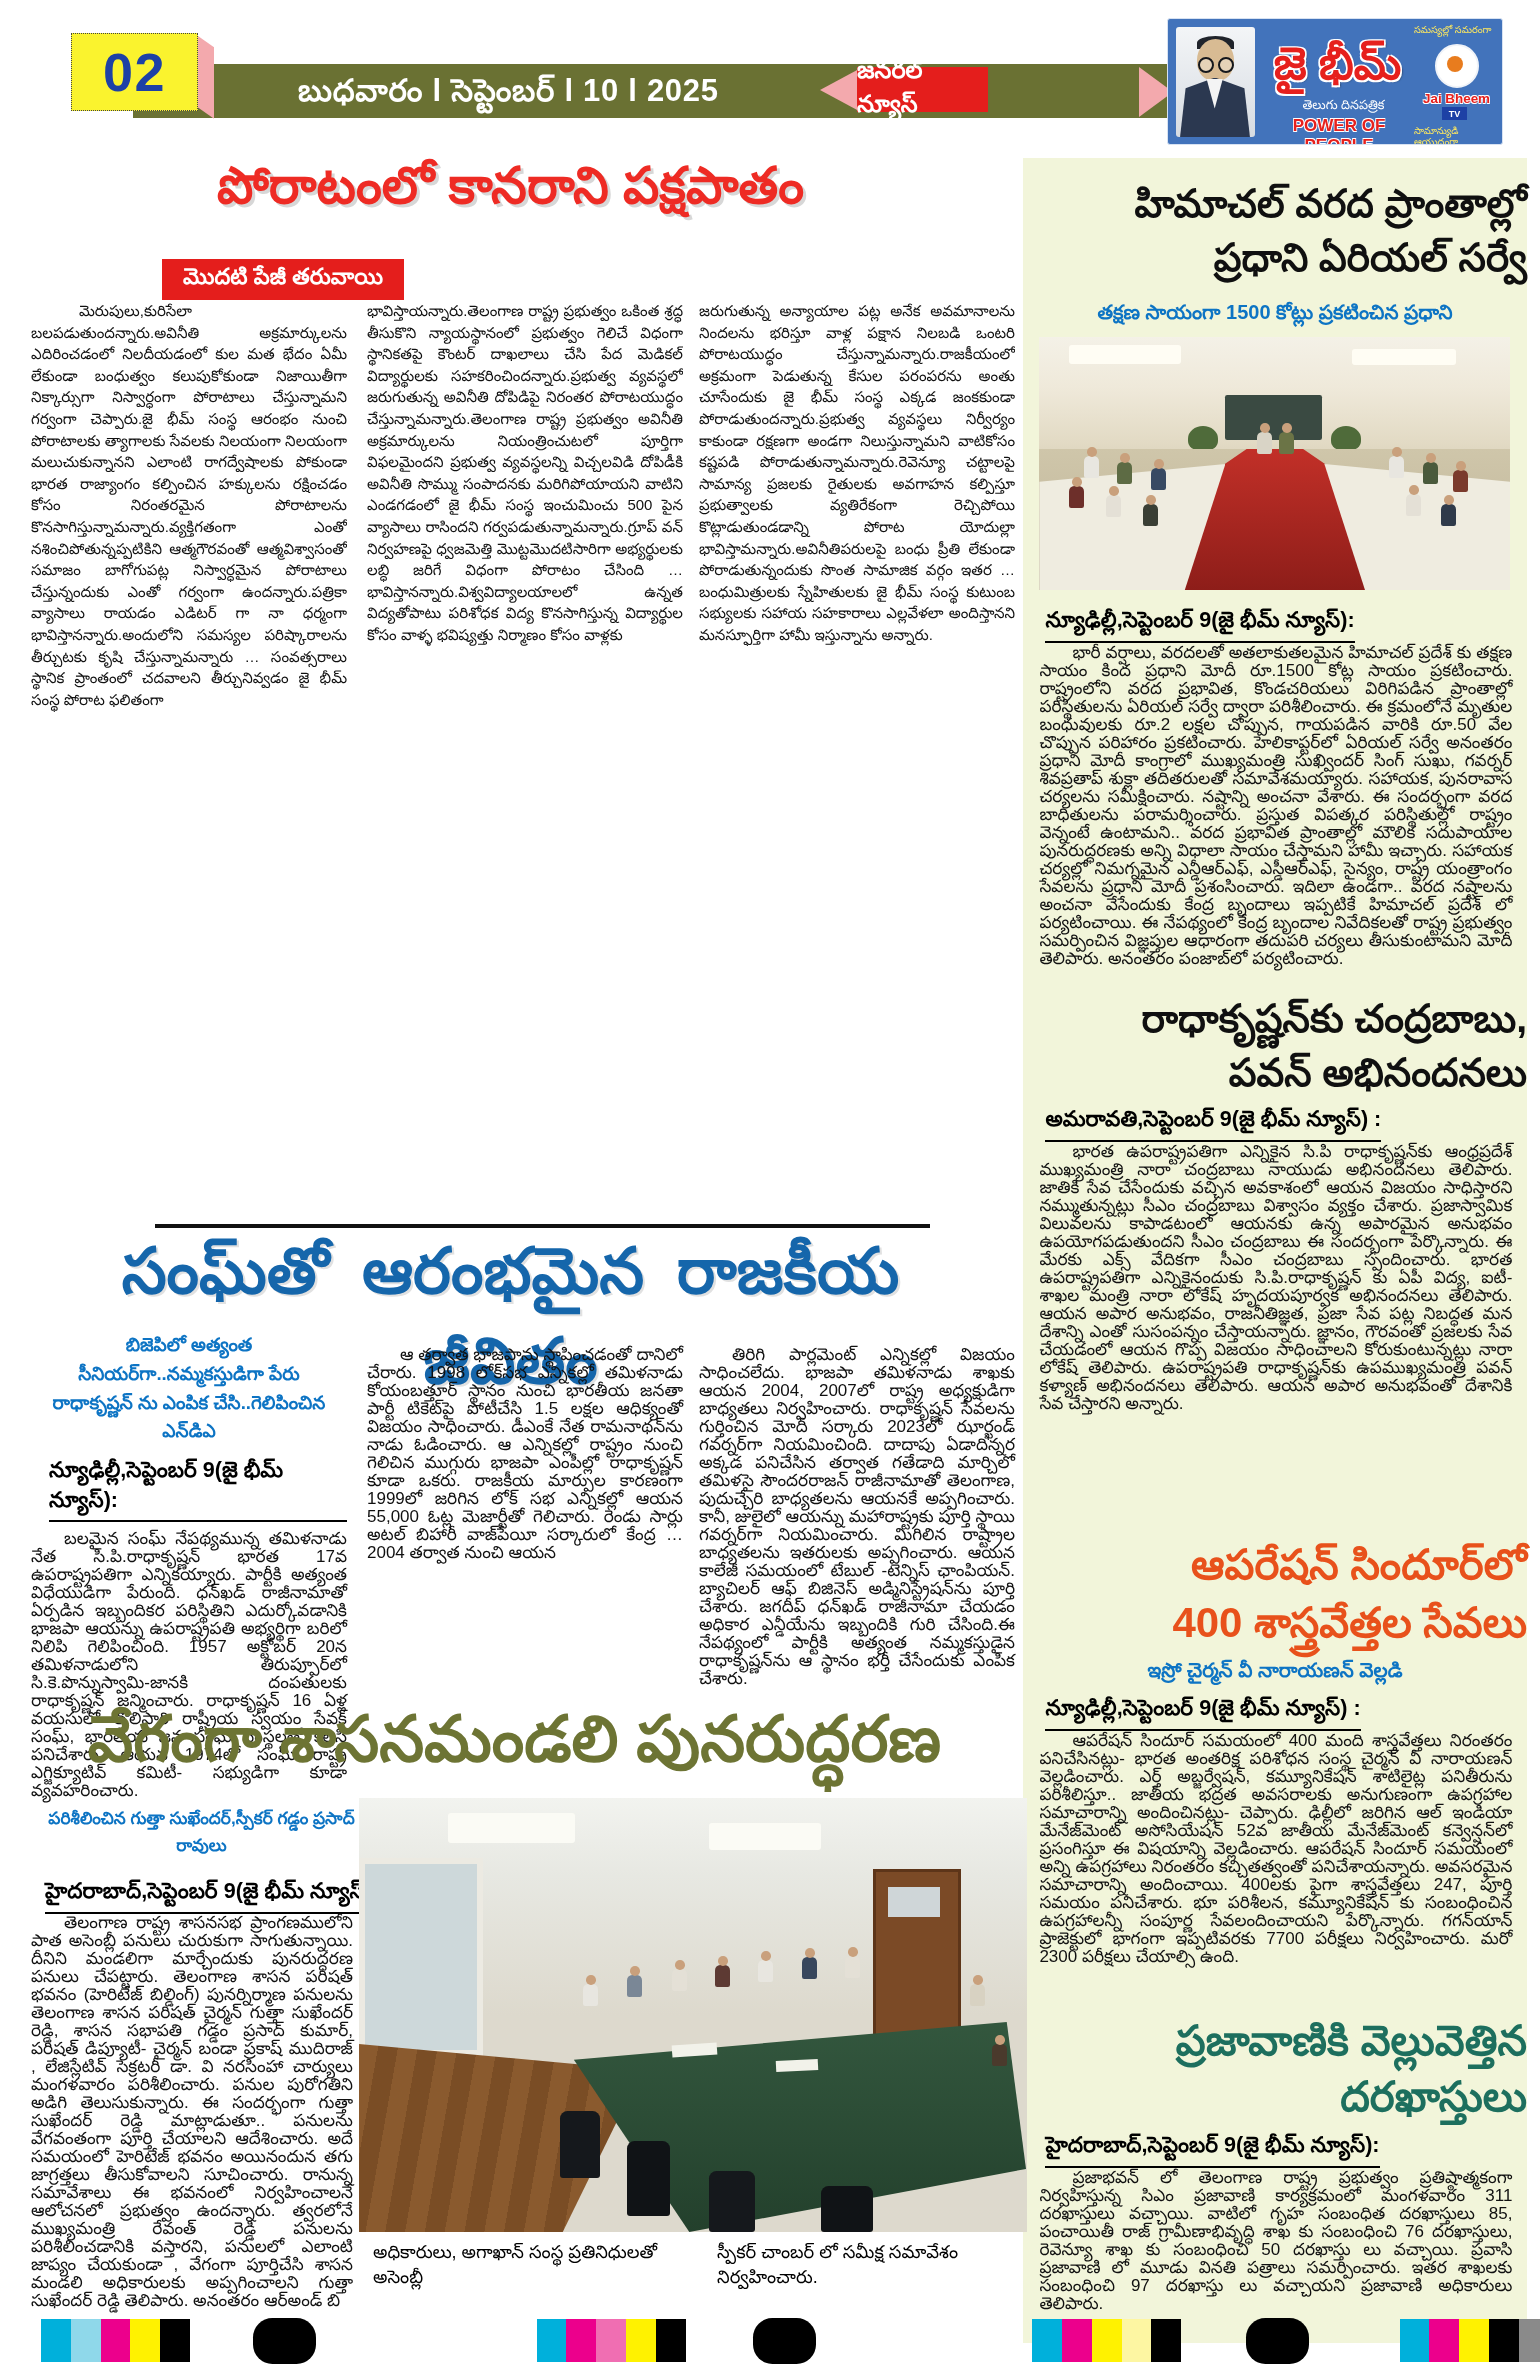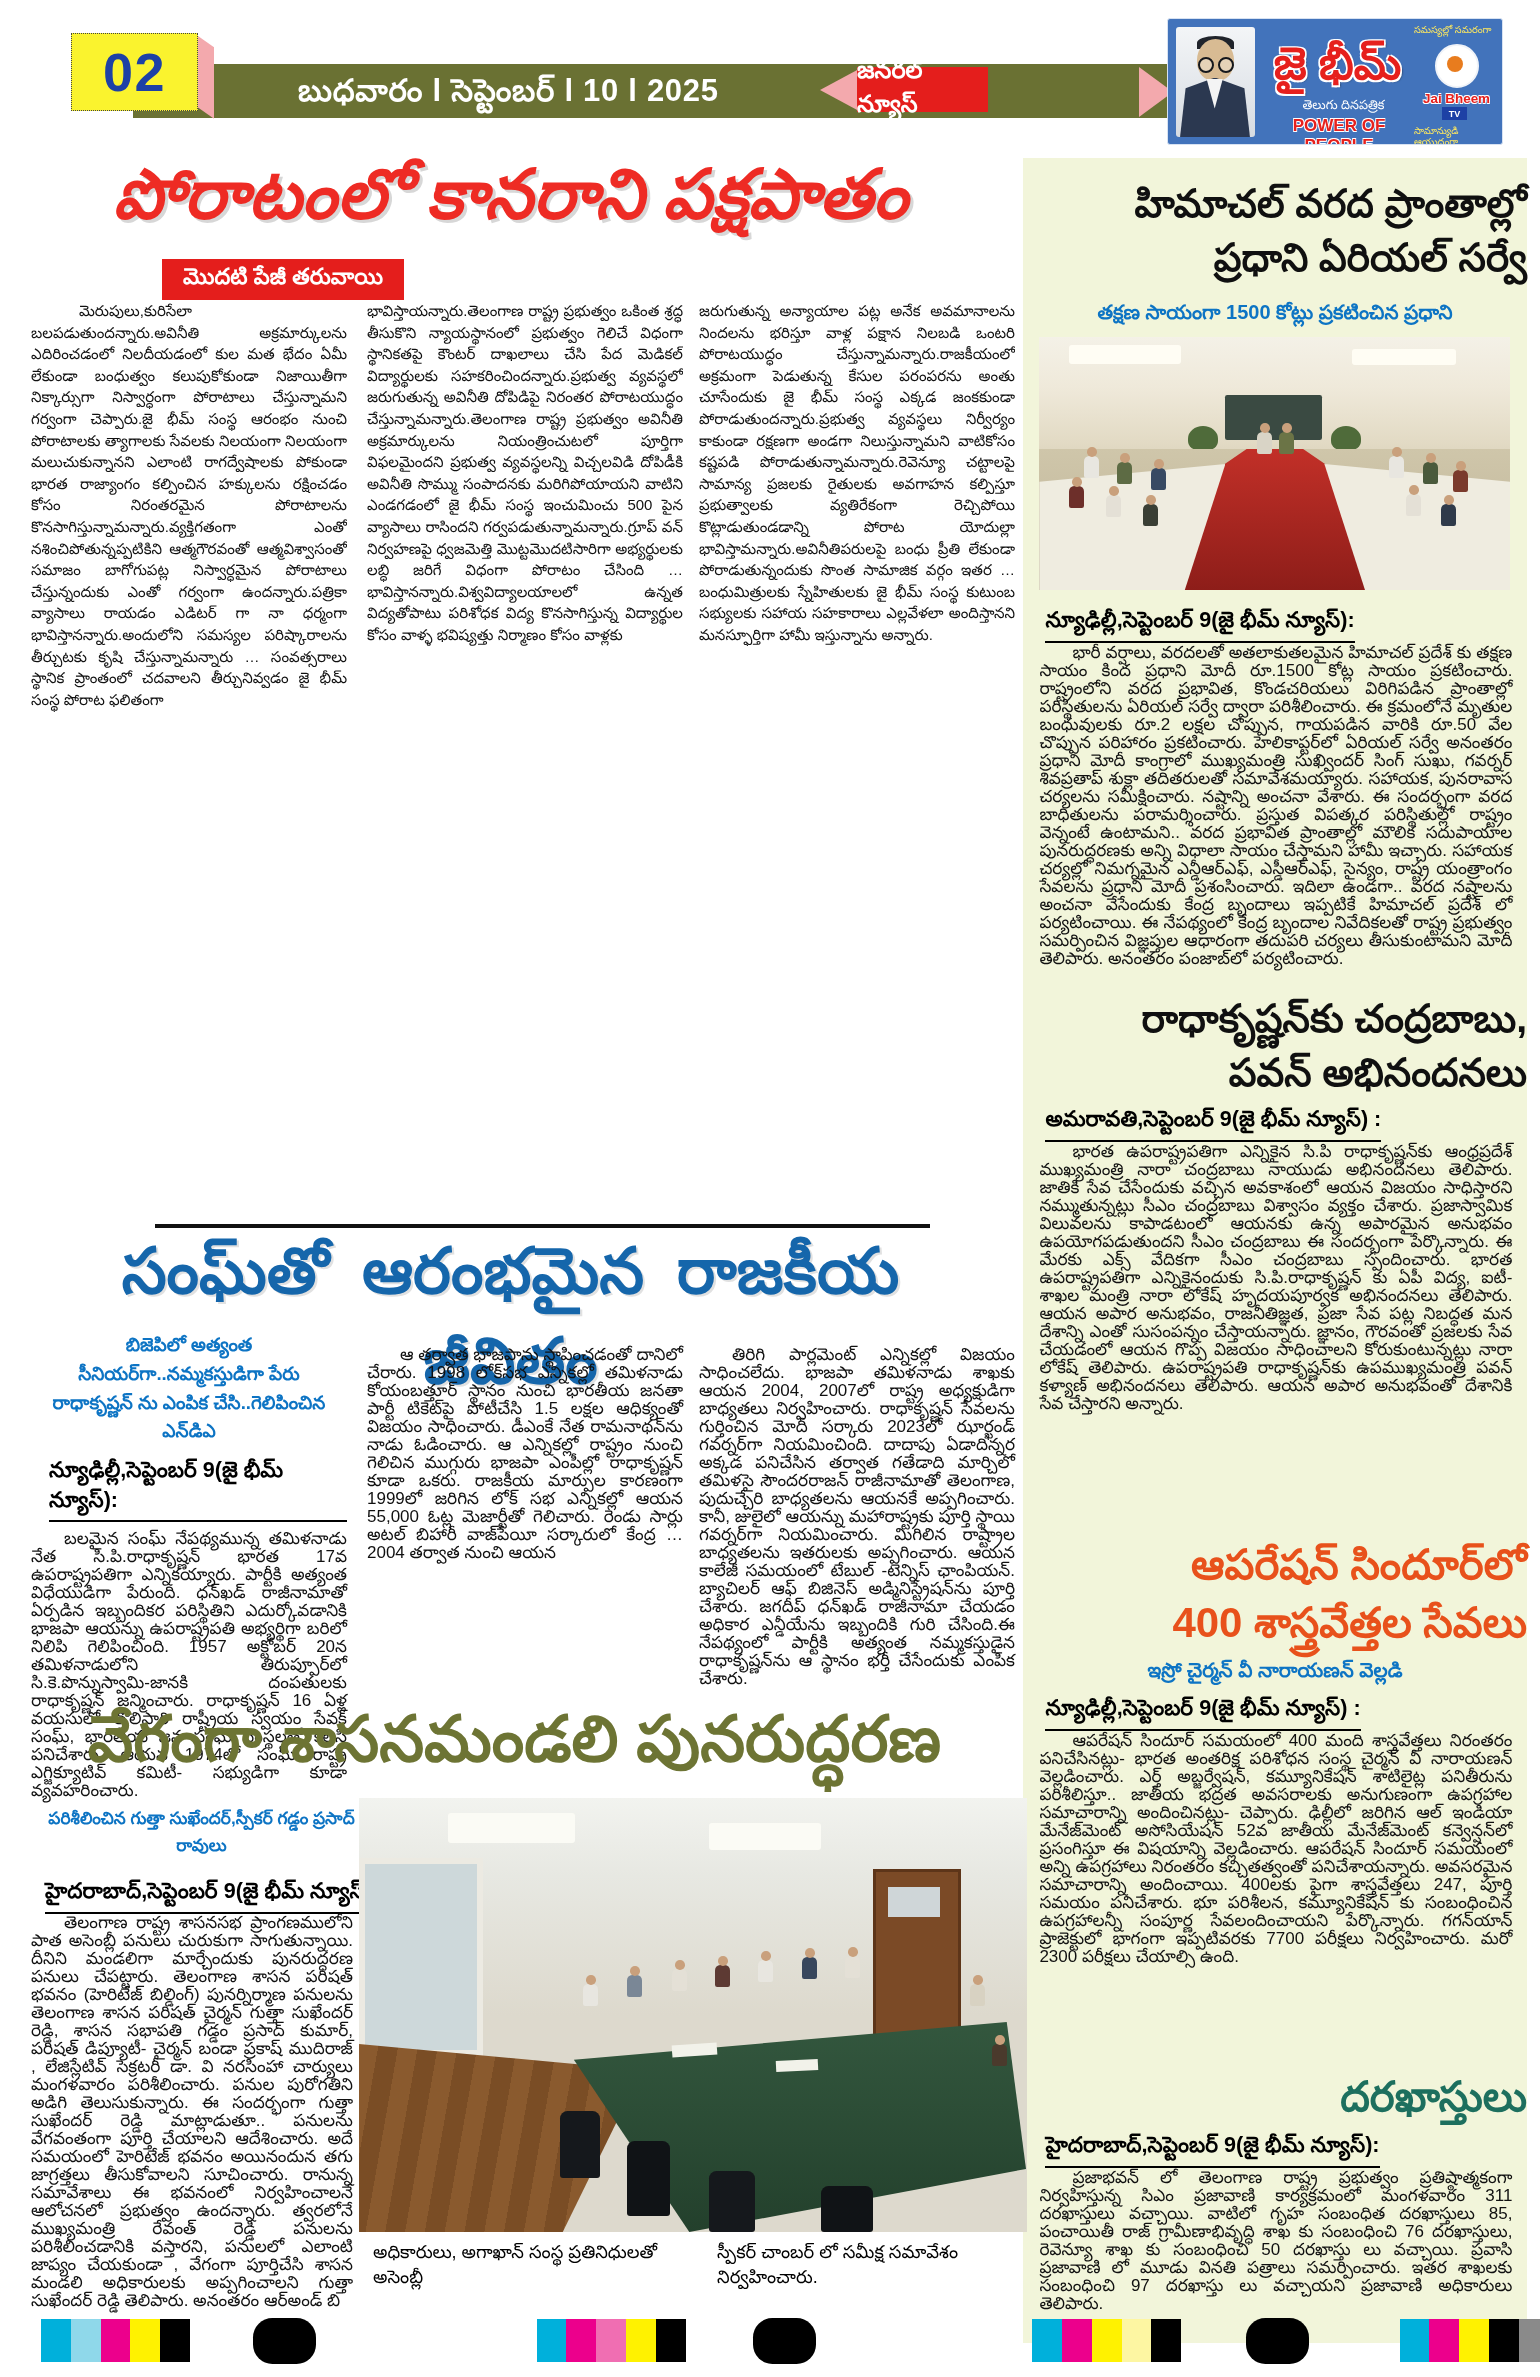--- a/index.html
+++ b/index.html
@@ -38,22 +38,22 @@
   .mast-slogan{left:89px;top:97px;width:164px;text-align:center;font-size:17px;font-weight:bold;color:#e6201d;
                text-shadow:-0.7px -0.7px 0 #fff,0.7px -0.7px 0 #fff,-0.7px 0.7px 0 #fff,0.7px 0.7px 0 #fff;}
   .mast-tag{width:88px;text-align:left;font-size:9.7px;color:#ffe95e;line-height:1.1;}
   .emblem{left:267px;top:25px;width:40px;height:40px;background:#fff;border-radius:50%;border:2.2px solid #f0f3f8;}
   .emblem::after{content:'';position:absolute;left:9.7px;top:9.7px;width:16.4px;height:16.4px;background:#e87c1e;border-radius:50%;}
   .tvname{left:247px;top:72px;width:83px;text-align:center;font-size:13.4px;font-weight:bold;color:#e6201d;
           text-shadow:-0.7px -0.7px 0 #fff,0.7px -0.7px 0 #fff,-0.7px 0.7px 0 #fff,0.7px 0.7px 0 #fff;}
   .tvbox{left:274px;top:88px;width:25px;height:13.4px;background:#1d41a5;color:#fff;font-size:9px;font-weight:bold;
          display:flex;align-items:center;justify-content:center;}
   
-  .lead-headline{left:26px;top:159px;width:969px;text-align:center;font-size:69px;line-height:1.05;
-                 font-weight:bold;color:#ee2b24;text-shadow:3px 3px 0 rgba(110,110,110,.28);font-style:italic;}
+  .lead-headline{left:26px;top:159px;width:969px;text-align:center;font-size:51px;line-height:1.05;
+                 font-weight:bold;color:#ee2b24;text-shadow:3px 3px 0 rgba(110,110,110,.28);}
   .contd-badge{left:162px;top:259px;background:#e41e1c;color:#fff;font-size:22.4px;font-weight:bold;
                padding:5.2px 21px;}
   .bodytext{font-size:15px;line-height:21.6px;text-align:justify;color:#101010;}
   .bodytext.indent{text-indent:48px;}
   .smallbody{font-size:17px;line-height:18px;text-align:justify;color:#101010;text-indent:33px;}
   .lead-col{top:300px;height:909px;overflow:hidden;}
   
   .dateline{font-size:21.6px;font-weight:bold;color:#000;border-bottom:2.2px solid #000;padding-bottom:3.7px;display:inline-block;}
   .subhead-blue{font-weight:bold;color:#0d74c4;text-align:center;}
   
@@ -163,20 +163,21 @@
     <div class="abs smallbody rail-body" style="top:985px;">భారత ఉపరాష్ట్రపతిగా ఎన్నికైన సి.పి రాధాకృష్ణన్‌కు ఆంధ్రప్రదేశ్ ముఖ్యమంత్రి నారా చంద్రబాబు నాయుడు అభినందనలు తెలిపారు. జాతికి సేవ చేసేందుకు వచ్చిన అవకాశంలో ఆయన విజయం సాధిస్తారని నమ్ముతున్నట్లు సీఎం చంద్రబాబు విశ్వాసం వ్యక్తం చేశారు. ప్రజాస్వామిక విలువలను కాపాడటంలో ఆయనకు ఉన్న అపారమైన అనుభవం ఉపయోగపడుతుందని సీఎం చంద్రబాబు ఈ సందర్భంగా పేర్కొన్నారు. ఈ మేరకు ఎక్స్ వేదికగా సీఎం చంద్రబాబు స్పందించారు. భారత ఉపరాష్ట్రపతిగా ఎన్నికైనందుకు సి.పి.రాధాకృష్ణన్ కు ఏపీ విద్య, ఐటీ- శాఖల మంత్రి నారా లోకేష్ హృదయపూర్వక అభినందనలు తెలిపారు. ఆయన అపార అనుభవం, రాజనీతిజ్ఞత, ప్రజా సేవ పట్ల నిబద్ధత మన దేశాన్ని ఎంతో సుసంపన్నం చేస్తాయన్నారు. జ్ఞానం, గౌరవంతో ప్రజలకు సేవ చేయడంలో ఆయన గొప్ప విజయం సాధించాలని కోరుకుంటున్నట్లు నారా లోకేష్ తెలిపారు. ఉపరాష్ట్రపతి రాధాకృష్ణన్‌కు ఉపముఖ్యమంత్రి పవన్ కళ్యాణ్ అభినందనలు తెలిపారు. ఆయన అపార అనుభవంతో దేశానికి సేవ చేస్తారని అన్నారు.</div>
 
     <div class="abs rail-head orange" style="top:1380px;">ఆపరేషన్ సిందూర్‌లో</div>
     <div class="abs rail-head orange" style="top:1438px;">400 శాస్త్రవేత్తల సేవలు</div>
     <div class="abs subhead-blue" style="top:1501px;width:100%;font-size:20px;">ఇస్రో చైర్మన్ వీ నారాయణన్ వెల్లడి</div>
     <div class="abs" style="left:22.4px;top:1537px;">
       <span class="dateline">న్యూఢిల్లీ,సెప్టెంబర్ 9(జై భీమ్ న్యూస్) :</span>
     </div>
     <div class="abs smallbody rail-body" style="top:1574px;">ఆపరేషన్ సిందూర్ సమయంలో 400 మంది శాస్త్రవేత్తలు నిరంతరం పనిచేసినట్లు- భారత అంతరిక్ష పరిశోధన సంస్థ చైర్మన్ వీ నారాయణన్ వెల్లడించారు. ఎర్త్ అబ్జర్వేషన్, కమ్యూనికేషన్ శాటిలైట్ల పనితీరును పరిశీలిస్తూ.. జాతీయ భద్రత అవసరాలకు అనుగుణంగా ఉపగ్రహాల సమాచారాన్ని అందించినట్లు- చెప్పారు. ఢిల్లీలో జరిగిన ఆల్ ఇండియా మేనేజ్‌మెంట్ అసోసియేషన్ 52వ జాతీయ మేనేజ్‌మెంట్ కన్వెన్షన్‌లో ప్రసంగిస్తూ ఈ విషయాన్ని వెల్లడించారు. ఆపరేషన్ సిందూర్ సమయంలో అన్ని ఉపగ్రహాలు నిరంతరం కచ్చితత్వంతో పనిచేశాయన్నారు. అవసరమైన సమాచారాన్ని అందించాయి. 400లకు పైగా శాస్త్రవేత్తలు 247, పూర్తి సమయం పనిచేశారు. భూ పరిశీలన, కమ్యూనికేషన్ కు సంబంధించిన ఉపగ్రహాలన్నీ సంపూర్ణ సేవలందించాయని పేర్కొన్నారు. గగన్‌యాన్ ప్రాజెక్టులో భాగంగా ఇప్పటివరకు 7700 పరీక్షలు నిర్వహించారు. మరో 2300 పరీక్షలు చేయాల్సి ఉంది.</div>
 
+    <div class="abs rail-head teal" style="top:1856px;">ప్రజావాణికి వెల్లువెత్తిన</div>
     <div class="abs rail-head teal" style="top:1912px;">దరఖాస్తులు</div>
     <div class="abs" style="left:22.4px;top:1974px;">
       <span class="dateline">హైదరాబాద్,సెప్టెంబర్ 9(జై భీమ్ న్యూస్):</span>
     </div>
     <div class="abs smallbody rail-body" style="top:2011px;">ప్రజాభవన్ లో తెలంగాణ రాష్ట్ర ప్రభుత్వం ప్రతిష్ఠాత్మకంగా నిర్వహిస్తున్న సిఎం ప్రజావాణి కార్యక్రమంలో మంగళవారం 311 దరఖాస్తులు వచ్చాయి. వాటిలో గృహ సంబంధిత దరఖాస్తులు 85, పంచాయితీ రాజ్ గ్రామీణాభివృద్ధి శాఖ కు సంబంధించి 76 దరఖాస్తులు, రెవెన్యూ శాఖ కు సంబంధించి 50 దరఖాస్తు లు వచ్చాయి. ప్రవాసి ప్రజావాణి లో మూడు వినతి పత్రాలు సమర్పించారు. ఇతర శాఖలకు సంబంధించి 97 దరఖాస్తు లు వచ్చాయని ప్రజావాణి అధికారులు తెలిపారు.</div>
   </div>
 
   <div class="abs rule" style="left:155px;top:1224px;width:775px;height:3.7px;"></div>
   <div class="abs sangh-headline">సంఘ్‌తో ఆరంభమైన రాజకీయ జీవితం</div>
   <div class="abs" style="left:31px;top:1331px;width:316px;">

